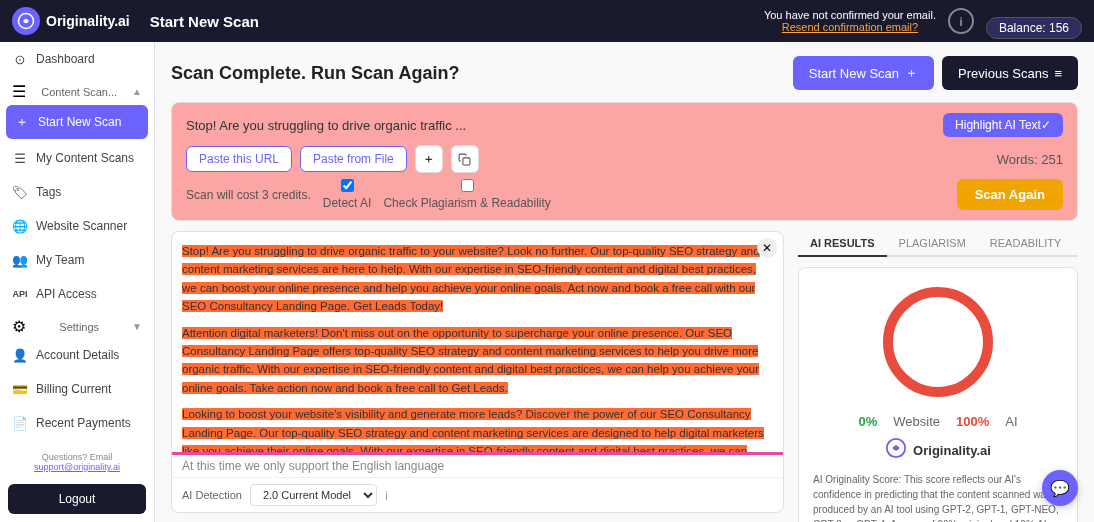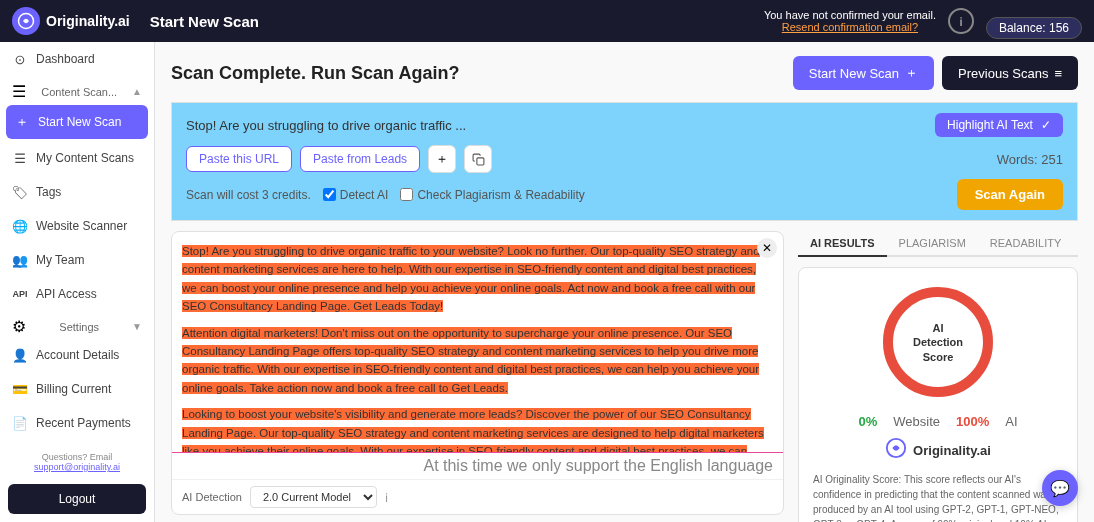--- a/index.html
+++ b/index.html
@@ -32,39 +32,39 @@
     .sidebar-support a { color: #6c63ff; }
 
     
     .main { flex: 1; overflow-y: auto; padding: 14px 16px; background: #f9f9f9; }
     .page-header { display: flex; align-items: center; justify-content: space-between; margin-bottom: 12px; }
     .page-header-title { font-size: 18px; font-weight: 600; color: #222; }
     .header-buttons { display: flex; gap: 8px; }
     .btn-primary { background: #6c63ff; color: white; border: none; border-radius: 6px; padding: 8px 16px; font-size: 13px; cursor: pointer; display: flex; align-items: center; gap: 6px; }
     .btn-secondary { background: #1a1a2e; color: white; border: none; border-radius: 6px; padding: 8px 16px; font-size: 13px; cursor: pointer; display: flex; align-items: center; gap: 6px; }
 
-    .scan-input-area { background: #7dd3fc; border: 1px solid #e0e0e0; border-radius: 0; padding: 10px 14px; margin-bottom: 10px; }
+    .scan-input-area { background: #fca5a5; border: 1px solid #e0e0e0; border-radius: 8px; padding: 10px 14px; margin-bottom: 10px; }
     .scan-input-row { display: flex; align-items: center; justify-content: space-between; margin-bottom: 8px; }
     .scan-input-text { font-size: 13px; color: #333; flex: 1; }
-    .highlight-btn { background: #6c63ff; color: white; border: none; border-radius: 6px; padding: 5px 12px; font-size: 12px; cursor: pointer; display: flex; align-items: center; gap: 8px; }
+    .highlight-btn { background: #6c63ff; color: white; border: none; border-radius: 6px; padding: 5px 12px; font-size: 12px; cursor: pointer; display: flex; align-items: center; gap: 0; }
     .scan-actions { display: flex; align-items: center; gap: 8px; flex-wrap: wrap; }
     .btn-outline { border: 1px solid #6c63ff; background: white; color: #6c63ff; border-radius: 6px; padding: 5px 12px; font-size: 12px; cursor: pointer; }
     .icon-btn { width: 28px; height: 28px; border: 1px solid #ddd; background: white; border-radius: 6px; display: flex; align-items: center; justify-content: center; cursor: pointer; font-size: 13px; }
     .words-count { font-size: 13px; color: #555; margin-left: auto; }
     .scan-options { display: flex; align-items: center; gap: 12px; margin-top: 6px; font-size: 12px; color: #555; }
-    .scan-options label { display: flex; align-items: center; gap: 4px; cursor: pointer; }
+    .scan-options label { display: flex; align-items: center; gap: 4px; cursor: pointer; flex-direction: column; }
     .scan-again-btn { background: #f0a500; color: white; border: none; border-radius: 6px; padding: 8px 18px; font-size: 13px; font-weight: 600; cursor: pointer; margin-left: auto; }
 
     
     .content-grid { display: grid; grid-template-columns: 1fr 280px; gap: 14px; }
     .text-panel { background: white; border: 1px solid #e0e0e0; border-radius: 8px; overflow: hidden; position: relative; }
     .text-content { padding: 10px; font-size: 11.5px; line-height: 1.6; color: #333; max-height: 220px; overflow-y: auto; }
     .highlighted-text { background: #ff6b35; color: #333; }
     .text-panel-close { position: absolute; top: 6px; right: 6px; width: 20px; height: 20px; border-radius: 50%; background: #eee; border: none; cursor: pointer; font-size: 12px; display: flex; align-items: center; justify-content: center; }
-    .language-note { font-size: 16px; color: #888; padding: 4px 10px; border-top: 1px solid #ec4899; text-align: right; }
+    .language-note { font-size: 12px; color: #888; padding: 4px 10px; border-top: 3px solid #ec4899; }
     .ai-model-row { display: flex; align-items: center; gap: 8px; padding: 6px 10px; border-top: 1px solid #f0f0f0; font-size: 11px; color: #666; }
     .ai-model-select { border: 1px solid #ddd; border-radius: 4px; padding: 3px 8px; font-size: 11px; color: #333; background: white; cursor: pointer; }
 
     .color-key { margin-top: 10px; font-size: 12px; color: #333; }
     .color-key-title { font-size: 14px; font-weight: 600; margin-bottom: 6px; }
 
     
     .right-panel { display: flex; flex-direction: column; gap: 0; }
     .results-tabs { display: flex; border-bottom: 2px solid #e0e0e0; margin-bottom: 10px; }
     .results-tab { padding: 6px 12px; font-size: 11px; color: #888; cursor: pointer; border-bottom: 2px solid transparent; margin-bottom: -2px; }
@@ -193,21 +193,21 @@
     <div class="scan-input-area">
       <div class="scan-input-row">
         <span class="scan-input-text">Stop! Are you struggling to drive organic traffic ...</span>
         <button class="highlight-btn">
           <span>Highlight AI Text</span>
           <span>✓</span>
         </button>
       </div>
       <div class="scan-actions">
         <button class="btn-outline">Paste this URL</button>
-        <button class="btn-outline">Paste from Leads</button>
+        <button class="btn-outline">Paste from File</button>
         <div class="icon-btn">＋</div>
         <div class="icon-btn">
           <svg width="13" height="13" viewBox="0 0 24 24" fill="none" stroke="#555" stroke-width="2">
             <rect x="9" y="9" width="13" height="13" rx="2"></rect>
             <path d="M5 15H4a2 2 0 01-2-2V4a2 2 0 012-2h9a2 2 0 012 2v1"></path>
           </svg>
         </div>
         <span class="words-count">Words: 251</span>
       </div>
       <div class="scan-options">
@@ -262,23 +262,20 @@
           </div>
         </div>
         <div class="detection-score-panel">
           <div class="score-circle-wrapper">
             <svg class="score-circle-svg" viewBox="0 0 120 120">
 
               <circle cx="60" cy="60" r="50" fill="none" stroke="#f0f0f0" stroke-width="10"></circle>
 
               <circle cx="60" cy="60" r="50" fill="none" stroke="#e74c3c" stroke-width="10" stroke-dasharray="314 314" stroke-dashoffset="0" transform="rotate(-90 60 60)"></circle>
             </svg>
-            <div class="score-circle-text">
-              <span>AI Detection Score</span>
-            </div>
           </div>
           <div class="score-row">
             <span class="score-original">0%</span>
             <span class="score-label">Website</span>
             <span class="score-ai">100%</span>
             <span class="score-label">AI</span>
           </div>
           <div class="originality-branding">
             <span class="brand-icon">
               <svg width="22" height="22" viewBox="0 0 24 24" fill="none">

